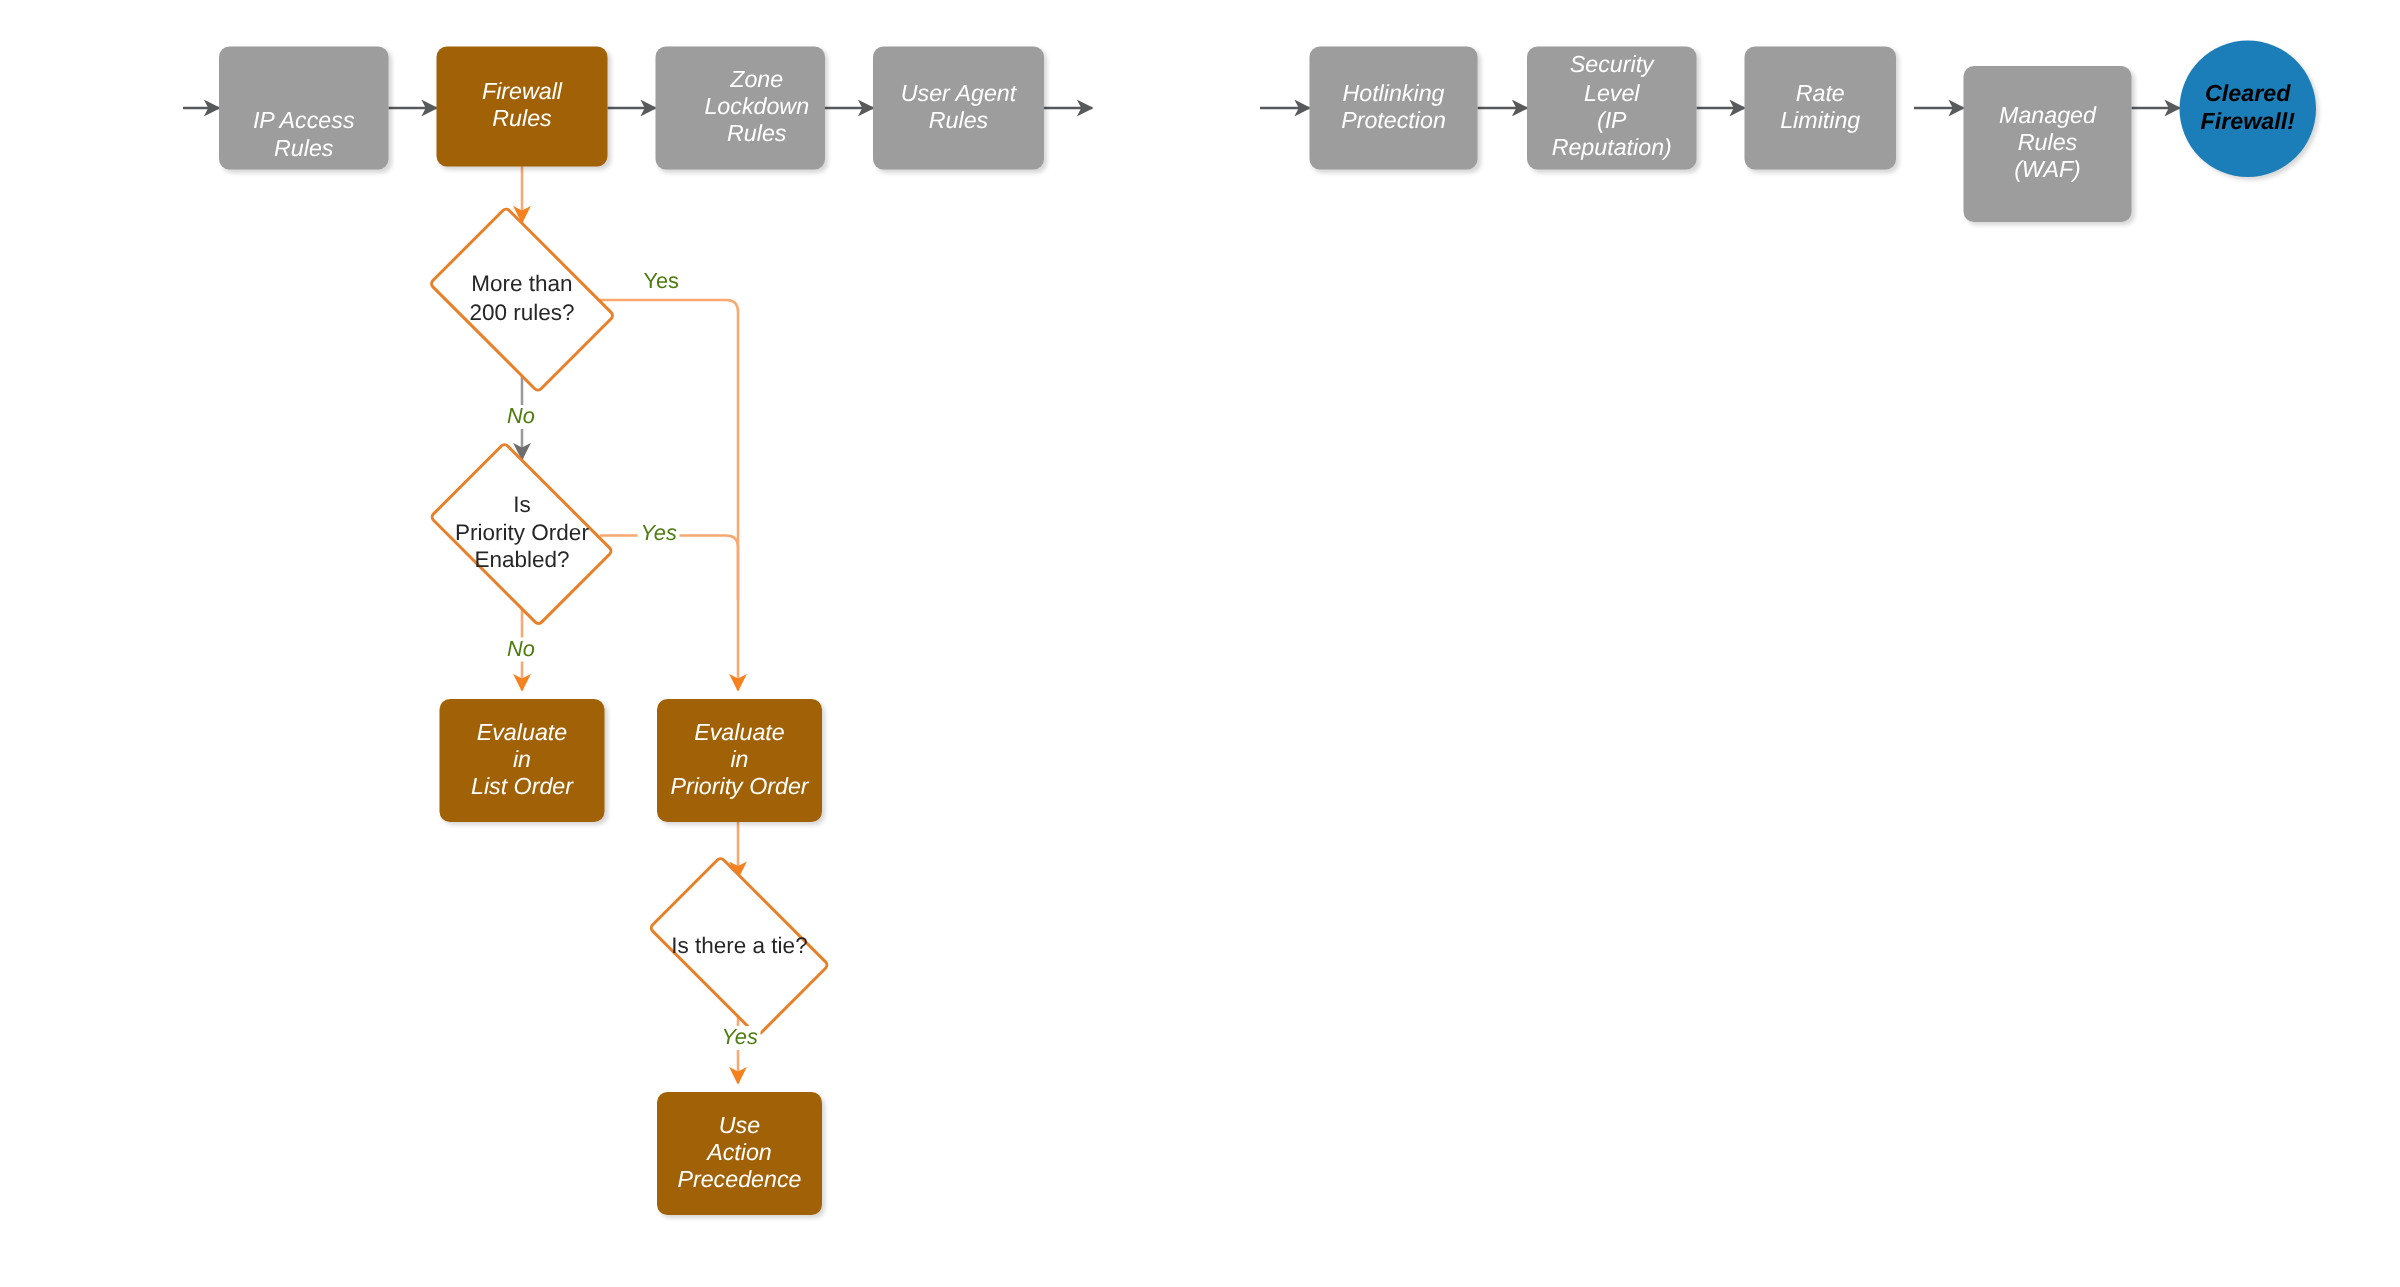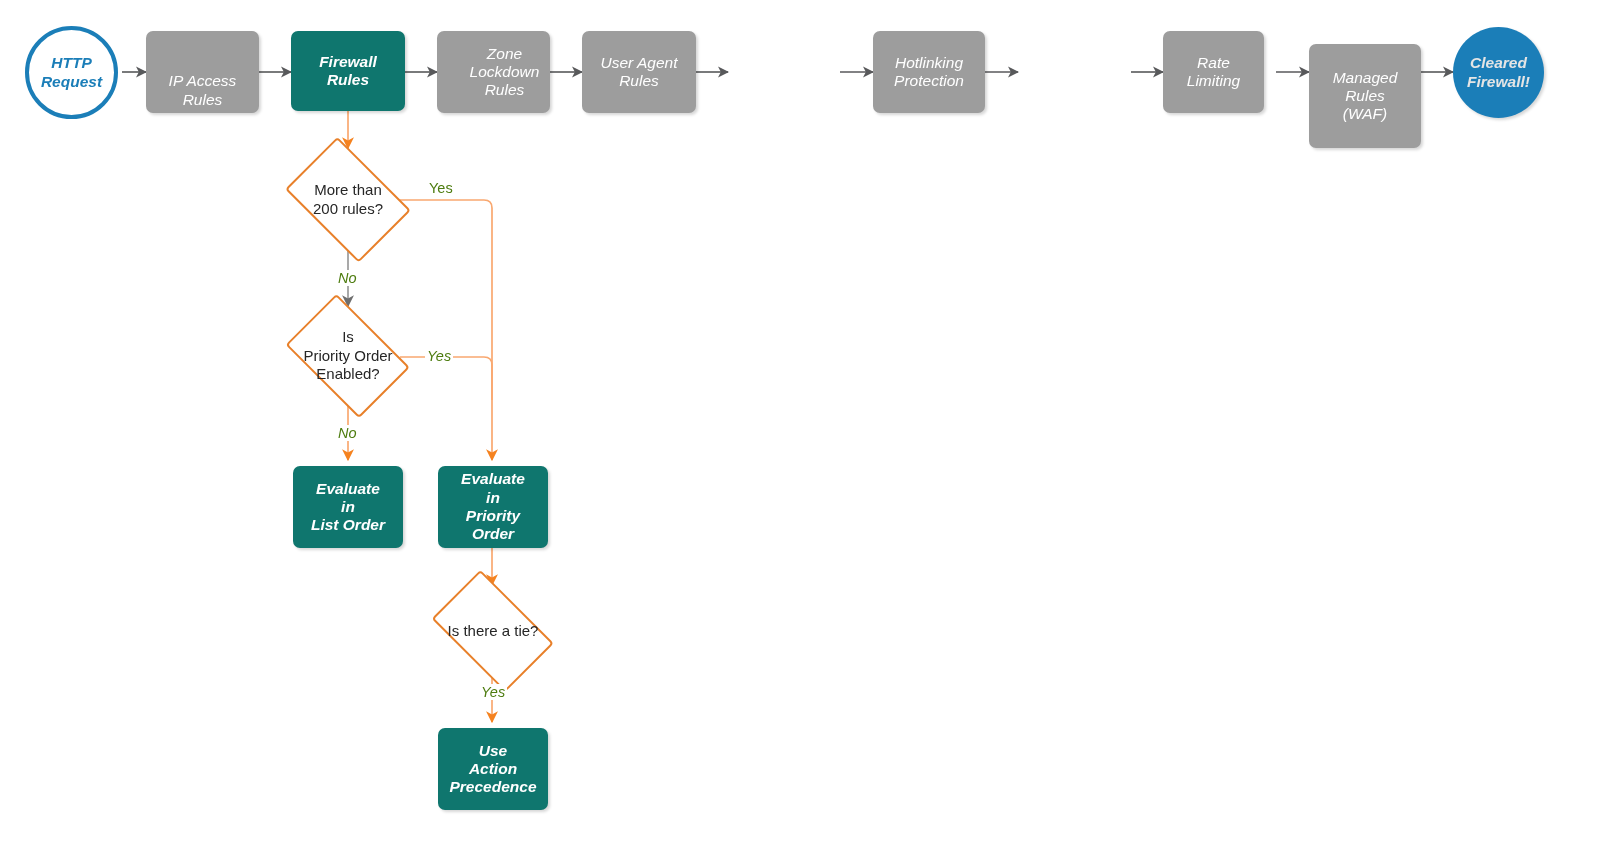--- a/index.html
+++ b/index.html
@@ -44,37 +44,37 @@
   
   .box {
     border-radius: 7px;
     font-size: 15.5px;
     font-style: italic;
     color: #ffffff;
     padding: 4px 6px;
     box-shadow: 2px 2px 3px rgba(0,0,0,0.16);
   }
   .box.gray   { background: #9d9d9d; }
-  .box.orange { background: #0f766e; font-weight: bold; }
+  .box.orange { background: #a16207; }
 
   
   .circle {
     border-radius: 50%;
     font-size: 15.5px;
     font-style: italic;
     font-weight: bold;
   }
   .circle.start {
     background: #ffffff;
     border: 4px solid #1b7eb8;
     color: #1b7eb8;
   }
   .circle.end {
     background: #1b7eb8;
-    color: #e5e5e5;
+    color: #000000;
     box-shadow: 2px 2px 3px rgba(0,0,0,0.16);
   }
 
   
   .diamond {
     background: transparent;
   }
   .diamond .dia-shape {
     position: absolute;
     left: 50%;
@@ -149,24 +149,20 @@
 
     <path d="M 400 357 L 484 357 Q 492 357 492 365 L 492 400" stroke="#f9a870" stroke-width="1.7" fill="none"></path>
 
     <line x1="348" y1="404" x2="348" y2="460" stroke="#f9a870" stroke-width="1.7" fill="none" marker-end="url(#arrowOrange)"></line>
 
     <line x1="492" y1="548" x2="492" y2="585" stroke="#f9a870" stroke-width="1.7" fill="none" marker-end="url(#arrowOrange)"></line>
 
     <line x1="492" y1="678" x2="492" y2="722" stroke="#f9a870" stroke-width="1.7" fill="none" marker-end="url(#arrowOrange)"></line>
   </svg>
 
-  <div class="node circle start" style="left:25px; top:26px; width:93px; height:93px;">
-    <span>HTTP
-Request</span>
-  </div>
 
   <div class="node box gray" style="left:146px; top:31px; width:113px; height:82px;align-items:flex-end;">
     <span>IP Access
 Rules</span>
   </div>
 
   <div class="node box orange" style="left:291px; top:31px; width:114px; height:80px;">
     <span>Firewall
 Rules</span>
   </div>
@@ -181,20 +177,25 @@
     <span>User Agent
 Rules</span>
   </div>
 
 
   <div class="node box gray" style="left:873px; top:31px; width:112px; height:82px;">
     <span>Hotlinking
 Protection</span>
   </div>
 
+  <div class="node box gray" style="left:1018px; top:31px; width:113px; height:82px;">
+    <span>Security
+Level
+(IP Reputation)</span>
+  </div>
 
   <div class="node box gray" style="left:1163px; top:31px; width:101px; height:82px;">
     <span>Rate
 Limiting</span>
   </div>
 
   <div class="node box gray" style="left:1309px; top:31px; width:112px; height:104px;margin-top:13px;">
     <span>Managed
 Rules
 (WAF)</span>

